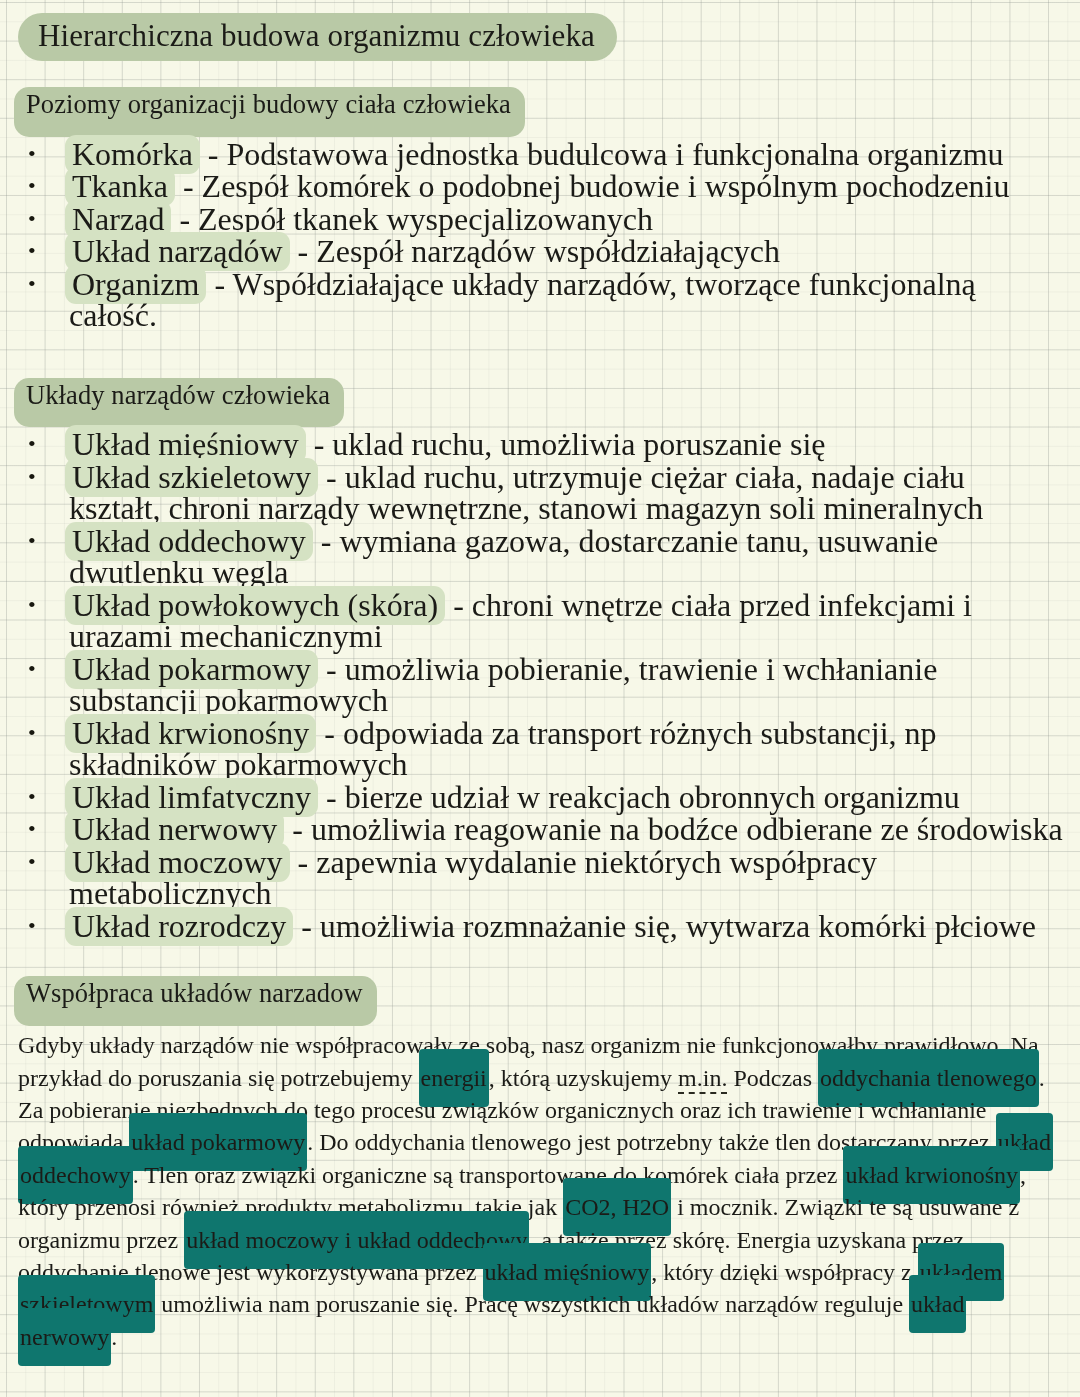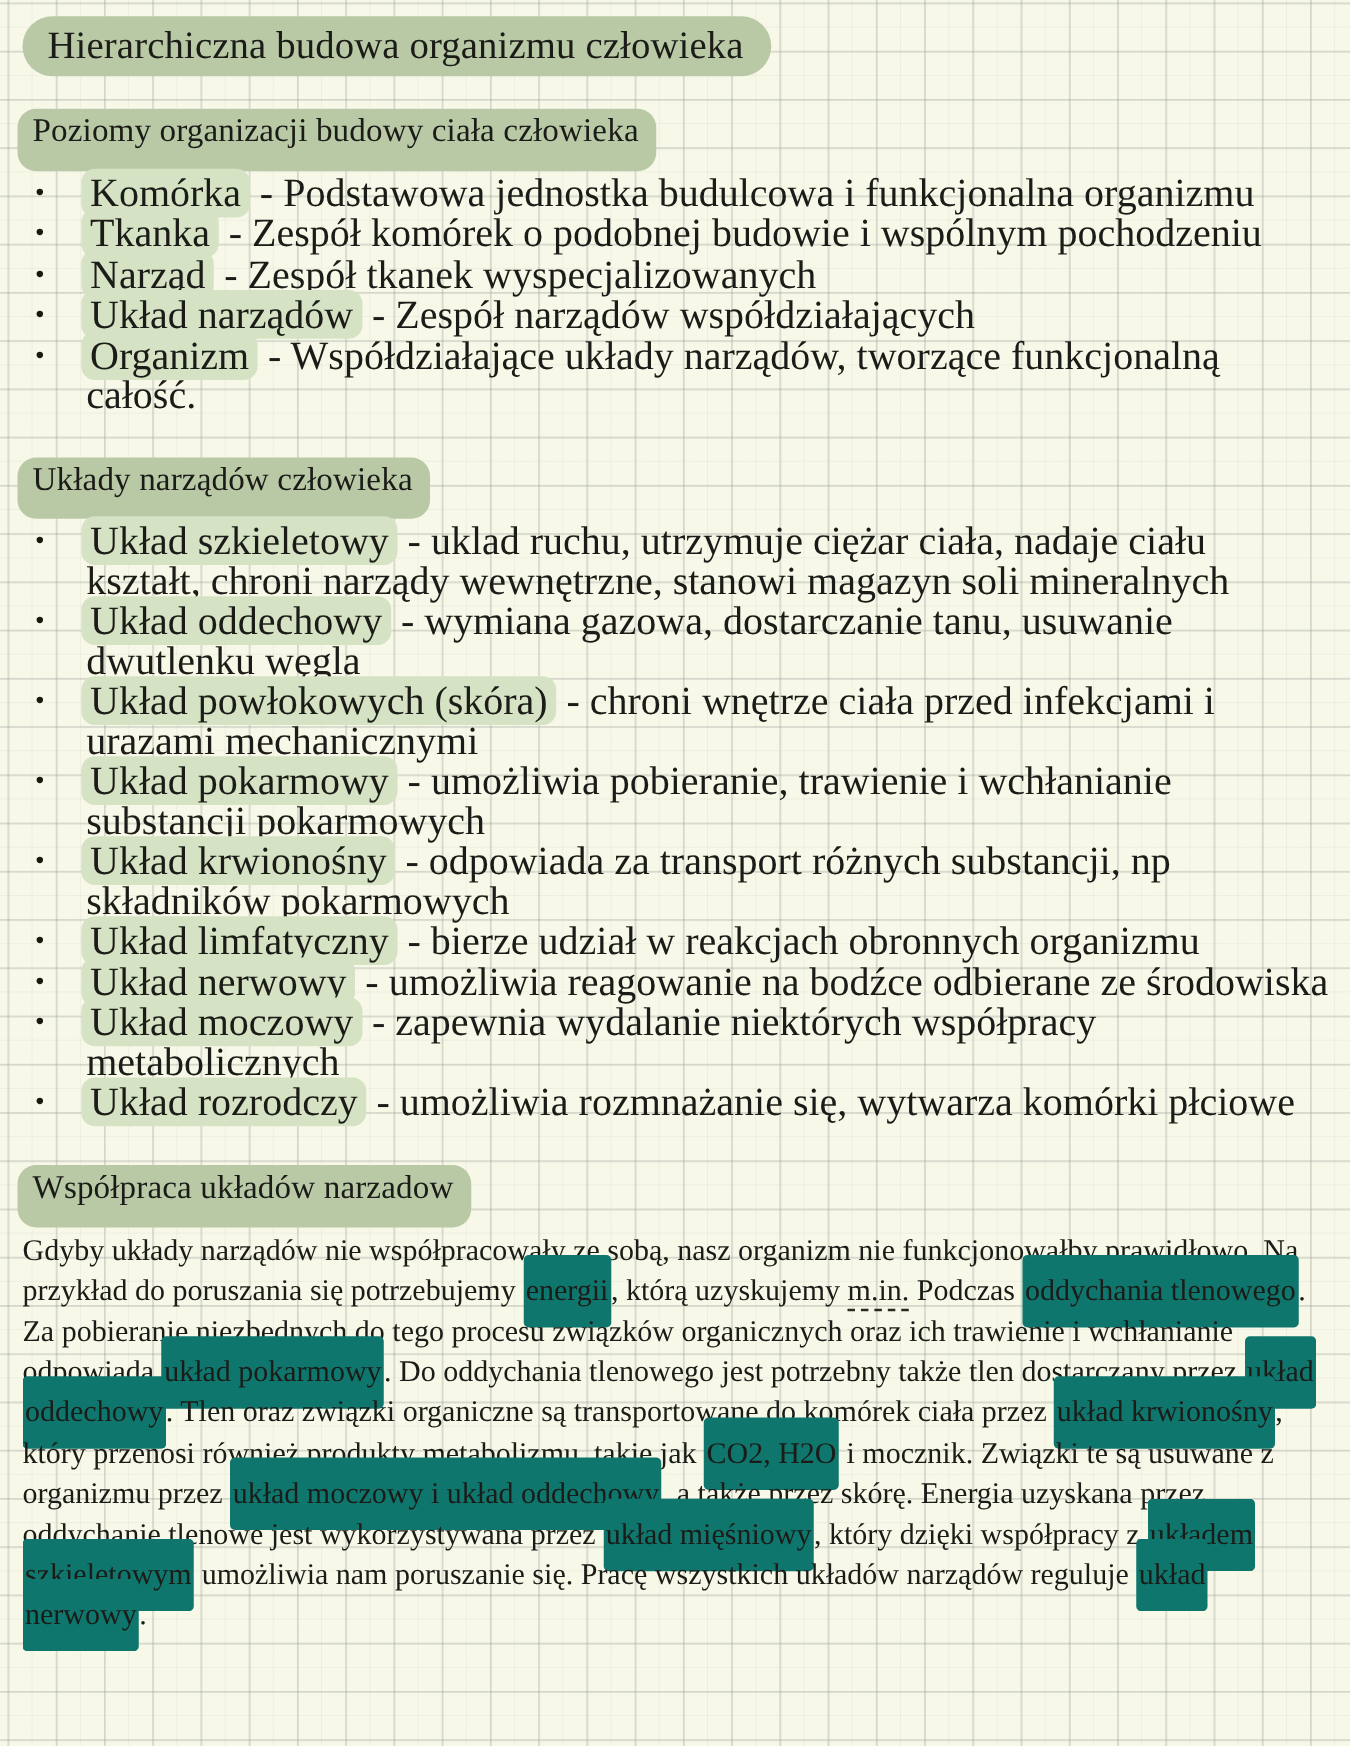--- a/index.html
+++ b/index.html
@@ -58,21 +58,21 @@
     display: inline-block;
     font-size: 26.5px;
     line-height: 1.2;
     padding: 2px 14px 16px 12px;
     border-radius: 15px;
     background: #b9c9a6;
     letter-spacing: 0.1px;
   }
 
   .sec-levels { margin-top: 26px; }
-  .sec-systems { margin-top: 34px; }
+  .sec-systems { margin-top: 46px; }
   .sec-coop   { margin-top: 34px; }
 
   
   .intro-para {
     font-size: 24px;
     line-height: 31.5px;
     margin: 4px 0 0 0;
     padding-left: 4px;
     max-width: 1048px;
     text-indent: 9px;
@@ -144,20 +144,21 @@
         <li><span class="term">Tkanka</span><span> - Zespół komórek o podobnej budowie i wspólnym pochodzeniu</span></li>
         <li><span class="term">Narząd</span><span> - Zespół tkanek wyspecjalizowanych</span></li>
         <li><span class="term">Układ narządów</span><span> - Zespół narządów współdziałających</span></li>
         <li><span class="term">Organizm</span><span> - Współdziałające układy narządów, tworzące funkcjonalną całość.</span></li>
       </ul>
   </div>
 
   <div class="section sec-systems">
     <span class="section-header">Układy narządów człowieka</span>
     <ul class="bullets" id="list-1">
+        <li><span class="term">Układ mięśniowy</span><span> - uklad ruchu, umożliwia poruszanie się</span></li>
         <li><span class="term">Układ szkieletowy</span><span> - uklad ruchu, utrzymuje ciężar ciała, nadaje ciału kształt, chroni narządy wewnętrzne, stanowi magazyn soli mineralnych</span></li>
         <li><span class="term">Układ oddechowy</span><span> - wymiana gazowa, dostarczanie tanu, usuwanie dwutlenku węgla</span></li>
         <li><span class="term">Układ powłokowych (skóra)</span><span> - chroni wnętrze ciała przed infekcjami i urazami mechanicznymi</span></li>
         <li><span class="term">Układ pokarmowy</span><span> - umożliwia pobieranie, trawienie i wchłanianie substancji pokarmowych</span></li>
         <li><span class="term">Układ krwionośny</span><span> - odpowiada za transport różnych substancji, np składników pokarmowych</span></li>
         <li><span class="term">Układ limfatyczny</span><span> - bierze udział w reakcjach obronnych organizmu</span></li>
         <li><span class="term">Układ nerwowy</span><span> - umożliwia reagowanie na bodźce odbierane ze środowiska</span></li>
         <li><span class="term">Układ moczowy</span><span> - zapewnia wydalanie niektórych współpracy metabolicznych</span></li>
         <li><span class="term">Układ rozrodczy</span><span> - umożliwia rozmnażanie się, wytwarza komórki płciowe</span></li>
       </ul>

